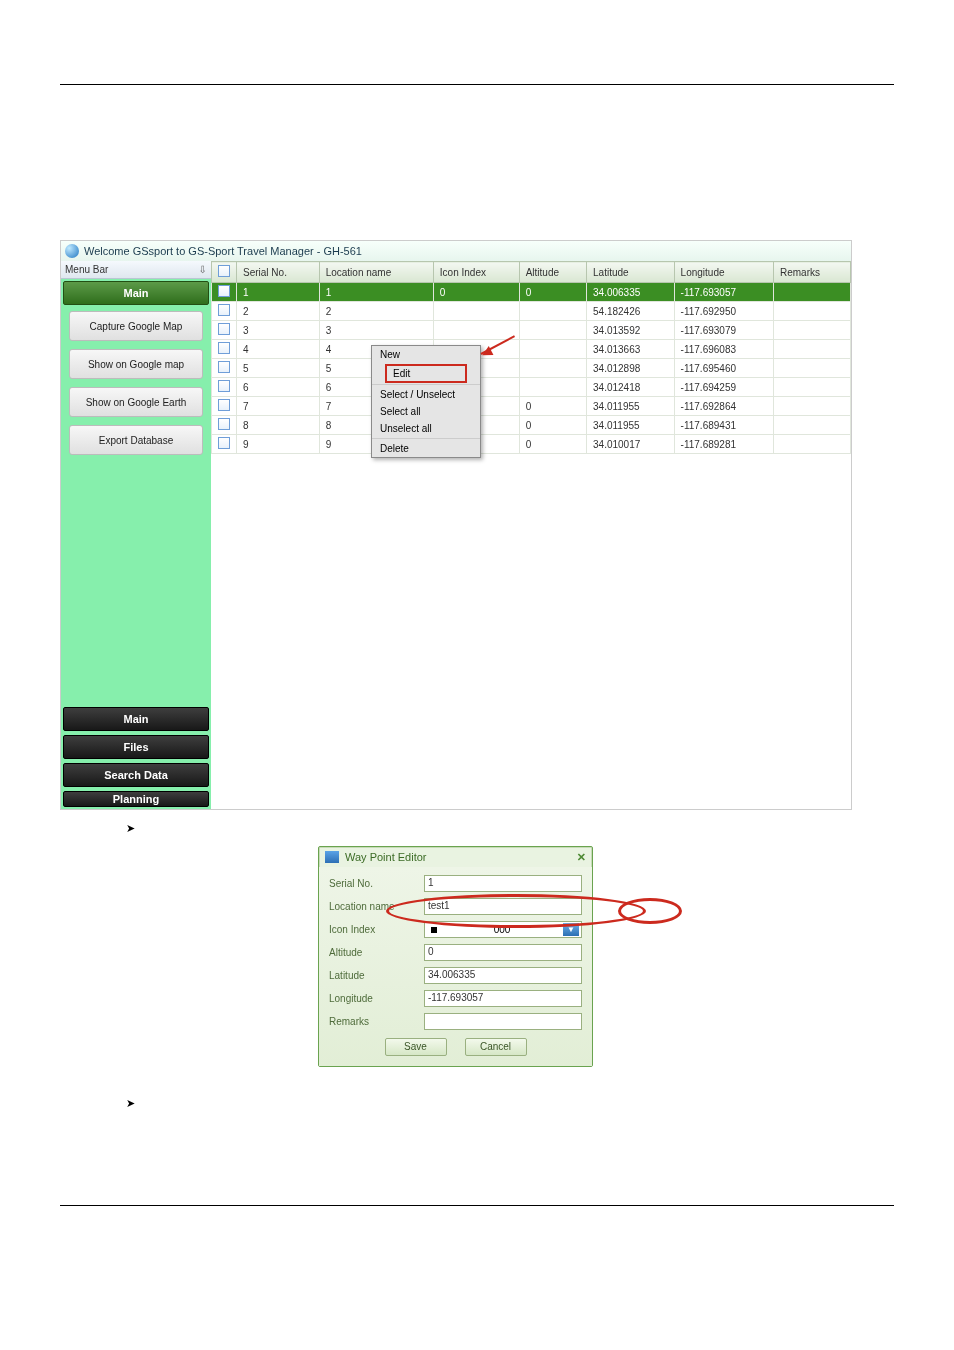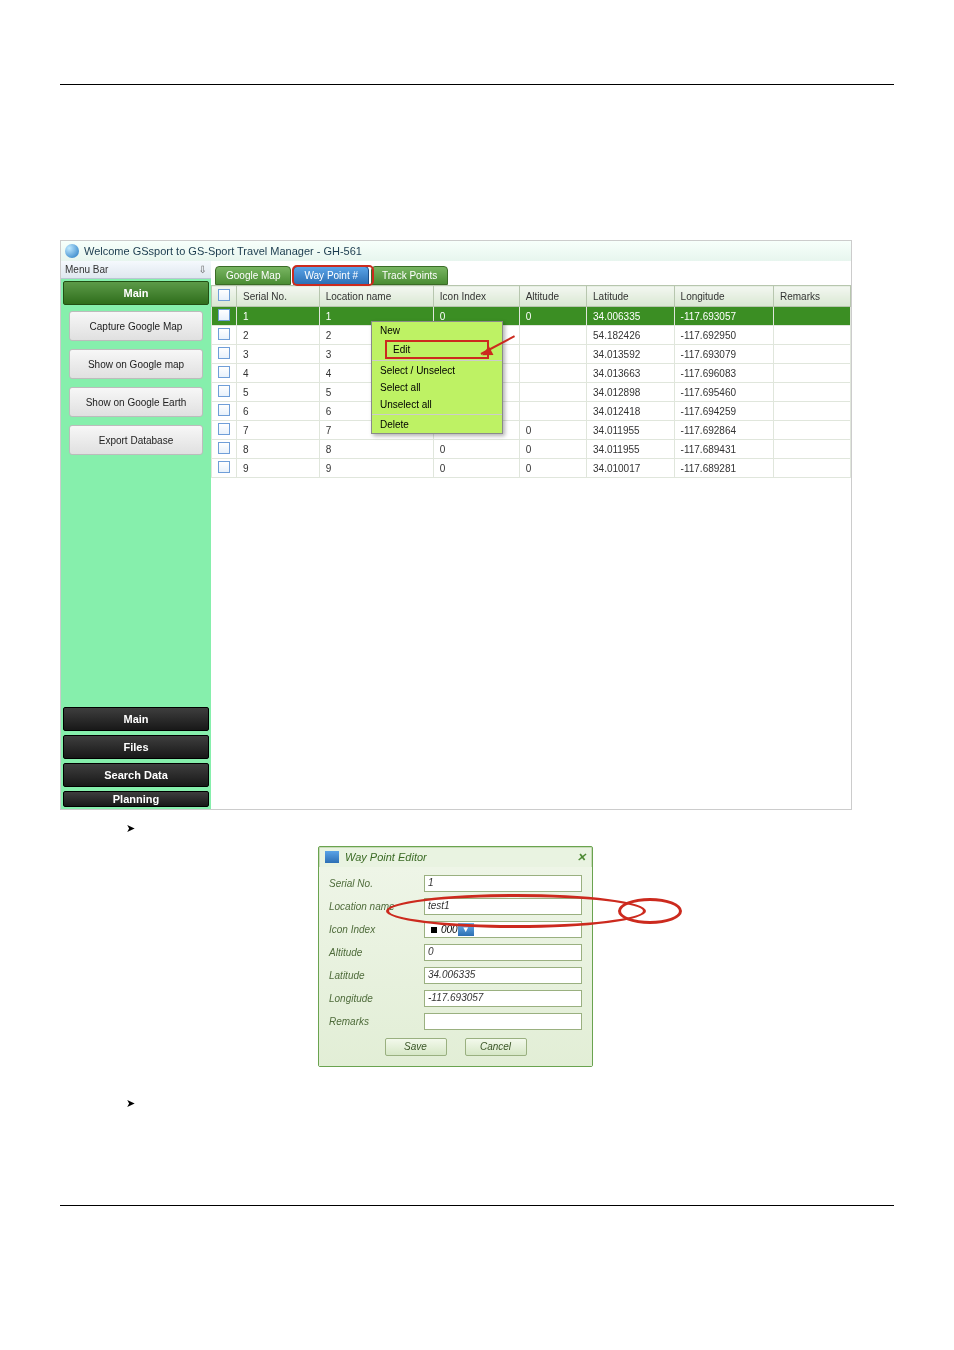--- a/index.html
+++ b/index.html
@@ -22,40 +22,40 @@
   .tab { font-size:10px; padding:3px 10px 3px 10px; border-top-left-radius:4px; border-top-right-radius:4px; margin-right:2px; position:relative; }
   .tab.inactive { background: linear-gradient(#79b562,#4a8d34); color:#fff; border:1px solid #3b6c27; }
   .tab.active { background: linear-gradient(#5aa3e7,#2d6fb5); color:#fff; border:1px solid #1c4e88; z-index:2;}
   .tab-outline { position:absolute; top:-2px; left:-2px; right:-6px; bottom:-2px; border:2px solid #cc2a1e; border-radius:5px; pointer-events:none;}
   .table { width:100%; border-collapse:collapse; font-size:10px; }
   .table th { background: linear-gradient(#f3f7f1,#d9e7d2); border:1px solid #b7c6ae; padding:3px 6px; font-weight:normal; color:#333; text-align:left;}
   .table th.sel { width:24px; }
   .table td { border:1px solid #e0e6dc; padding:2px 6px; color:#333; background:#fff;}
   .table tr.highlight td { background:#3b8e23; color:#fff; }
   .chk { display:inline-block; width:12px; height:12px; border:1px solid #6f9ed8; background: linear-gradient(#fff,#e8f1fb); }
-  .ctxmenu { position:absolute; top:60px; left:160px; width:132px; background:#bef264; border:1px solid #8a8a8a; box-shadow:2px 2px 4px rgba(0,0,0,.3); font-size:10px; }
+  .ctxmenu { position:absolute; top:84px; left:160px; width:110px; background:#e5e5e5; border:1px solid #8a8a8a; box-shadow:2px 2px 4px rgba(0,0,0,.3); font-size:10px; }
   .ctxmenu .item { padding:3px 8px; }
   .ctxmenu .item.edit { border:2px solid #cc2a1e; margin:1px 13px; padding:2px 6px;}
   .ctxmenu .sep { border-top:1px solid #ccc; margin:1px 0;}
   .arrow-red { position:absolute; top:92px; left:270px; width:0;height:0; pointer-events:none;}
   .arrow-red::before { content:""; position:absolute; width:38px; height:2px; background:#cc2a1e; transform:rotate(-28deg); transform-origin:left center; left:0; top:0;}
   .arrow-red::after { content:""; position:absolute; left:-4px; top:-4px; border:5px solid transparent; border-right:10px solid #cc2a1e; transform:rotate(-28deg);}
   .bullets { margin-top: 10px; }
   .bullet-line { display:flex; align-items:flex-start; font-size:12px; margin-left:66px; margin-top:4px; }
   .bullet-line .tri { margin-right:8px; color:#000; font-size:11px; line-height:16px;}
   .editor-wrap { margin: 10px 0 0 258px; width: 320px; position:relative; }
-  .editor { width: 275px; border:1px solid #6aa34f; background:#e9f3e1; font-size:11px; border-radius:2px; box-shadow:0 0 0 1px #c7dcb7 inset;font-style:italic; }
+  .editor { width: 275px; border:1px solid #6aa34f; background:#e9f3e1; font-size:11px; border-radius:2px; box-shadow:0 0 0 1px #c7dcb7 inset; }
   .editor-title { height:20px; display:flex; align-items:center; justify-content:space-between; padding:0 6px; color:#3b6b25; }
   .editor-title .ico { width:14px; height:12px; background:linear-gradient(#5aa3e7,#2d6fb5); margin-right:6px;}
   .editor-title .close { color:#4e8a34; font-weight:bold; }
   .editor-body { padding:8px 10px 10px 10px; background:linear-gradient(#eef5e7,#e2eed6); }
   .erow { display:flex; align-items:center; margin-bottom:6px; }
   .erow label { width:95px; font-size:10px; color:#4e6b3a; }
   .erow .inp { flex:1; height:17px; border:1px solid #9ab080; background:#fff; font-size:10px; padding:1px 3px; color:#333;}
-  .erow .sel { flex:1; height:17px; border:1px solid #9ab080; background:#fff; font-size:10px; display:flex; align-items:center; padding:0 2px;}
+  .erow .sel { flex:1; height:17px; border:1px solid #9ab080; background:#fff; font-size:10px; display:flex; align-items:center; justify-content:space-between; padding:0 2px;}
   .sel .dot { width:6px;height:6px;background:#000; margin:0 4px;}
   .sel .dd { width:16px;height:13px;background:linear-gradient(#6fb0ea,#2b6fb3); color:#fff; font-size:8px; text-align:center; line-height:13px;}
   .editor-actions { display:flex; justify-content:center; gap:18px; margin-top:8px;}
   .editor-actions .ebtn { width:62px; height:18px; background:linear-gradient(#f3f9ec,#d6e7c6); border:1px solid #9ab080; font-size:10px; border-radius:2px; text-align:center; line-height:16px; color:#3a5527;}
   .red-ellipse { position:absolute; pointer-events:none; border:3px solid #cc2a1e; border-radius:50%; }
   .re1 { top:48px; left:68px; width:260px; height:34px; }
   .re2 { top:52px; left:300px; width:64px; height:26px; }
   .hr-bot { position:absolute; left:60px; right:60px; bottom:144px; border:none; border-top:1px solid #000;}
 </style>
 </head>
@@ -81,28 +81,20 @@
         <div class="side-btn">Show on Google Earth</div>
         <div class="side-btn">Export Database</div>
         <div class="side-spacer"></div>
         <div class="side-group-title dark">Main</div>
         <div class="side-group-title dark">Files</div>
         <div class="side-group-title dark">Search Data</div>
         <div class="side-group-title dark" style="height:16px; overflow:hidden;">Planning</div>
       </div>
 
       <div class="content">
-        <div class="tabs">
-          <div class="tab inactive">Google Map</div>
-          <div class="tab active">
-            <span>Way Point #</span>
-            <span class="tab-outline"></span>
-          </div>
-          <div class="tab inactive">Track Points</div>
-        </div>
 
         <table class="table">
           <thead>
             <tr>
               <th class="sel"><span class="chk"></span></th>
               <th>Serial No.</th>
               <th>Location name</th>
               <th>Icon Index</th>
               <th>Altitude</th>
               <th>Latitude</th>

